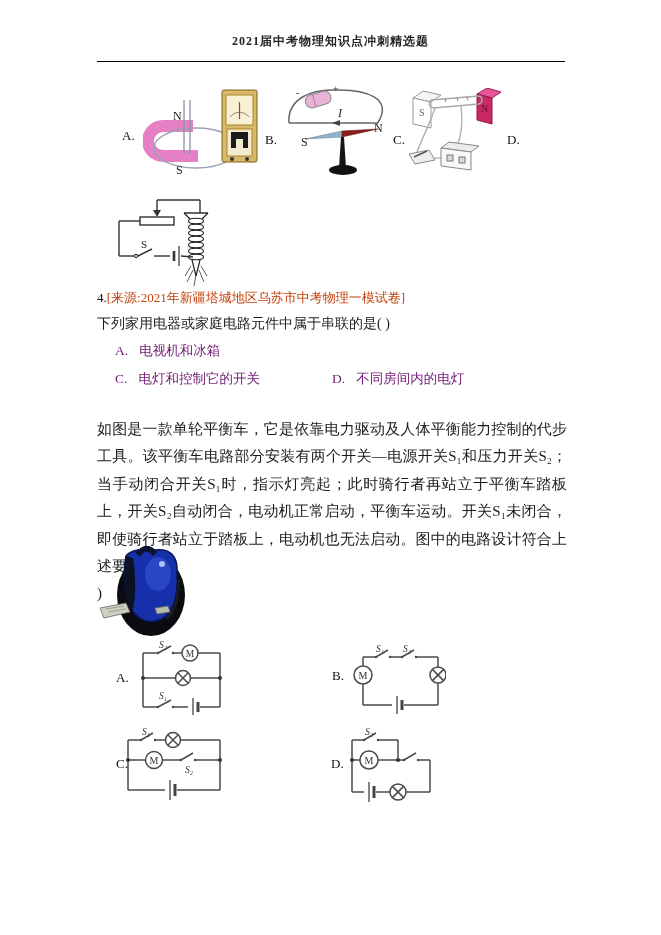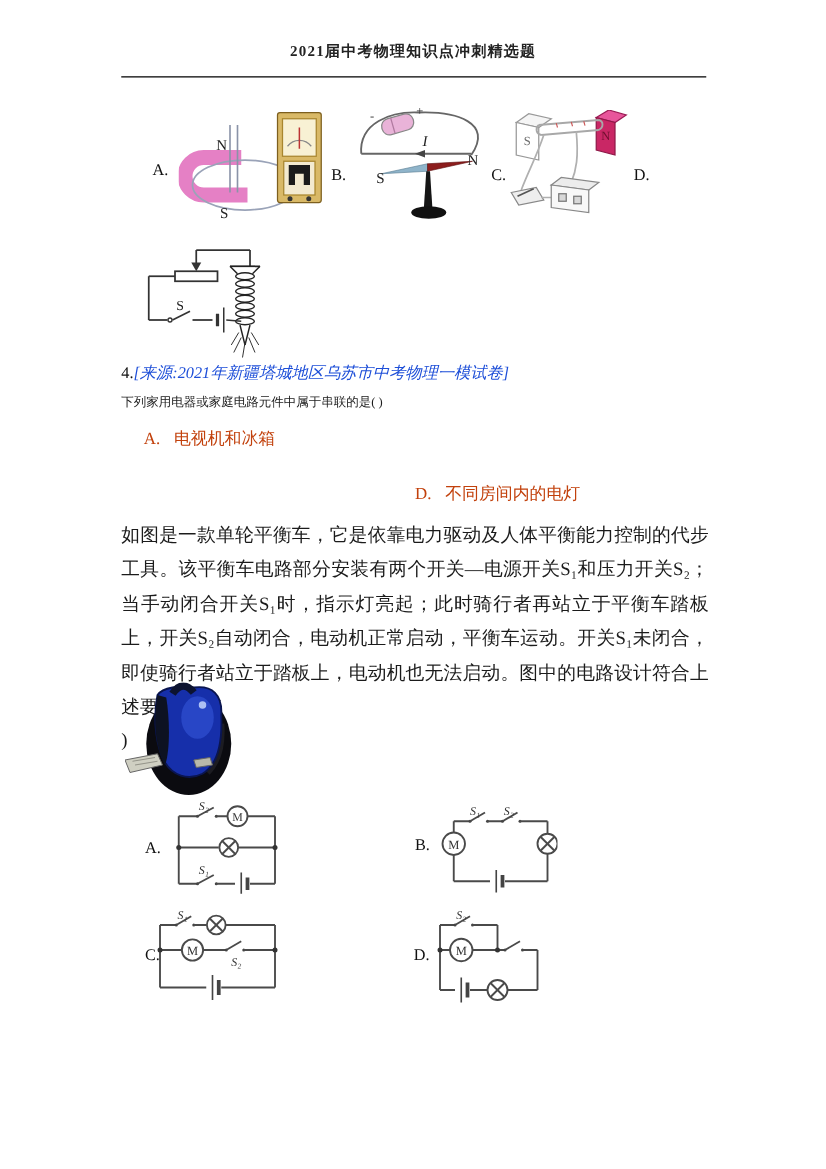--- a/index.html
+++ b/index.html
@@ -5,25 +5,25 @@
   html,body{margin:0;padding:0;background:#ffffff;}
   .page{position:relative;width:661px;height:890px;background:#fff;overflow:hidden;
         font-family:"Liberation Serif","DejaVu Serif",serif;color:#1c1c1c;}
   .abs{position:absolute;}
   .hdr{top:33px;left:0;width:661px;text-align:center;font-size:12px;font-weight:bold;
        color:#232323;letter-spacing:1px;}
   .rule{top:61px;left:97px;width:468px;border-top:1.6px solid #000;height:0;}
   .figrow{top:80px;left:97px;width:468px;height:120px;}
   .figlabel{font-size:13px;color:#111;}
   .srcline{font-size:13px;color:#111;white-space:nowrap;}
-  .srcline .src{color:#1d4ed8;font-style:italic;}
-  .stem{font-size:10px;color:#1b1b1b;}
+  .srcline .src{color:#c2410c;}
+  .stem{font-size:14px;color:#1b1b1b;}
   .para{top:416px;left:97px;width:470px;font-size:15px;line-height:27.4px;
         text-align:justify;white-space:pre-wrap;color:#1b1b1b;}
-  .opt{font-size:13.5px;color:#c2410c;white-space:nowrap;}
+  .opt{font-size:13.5px;color:#701a75;white-space:nowrap;}
   .opt .otxt{margin-left:11px;}
   .cktlabel{font-size:13px;color:#111;}
   svg{display:block;}
   svg text{font-family:"Liberation Serif","DejaVu Serif",serif;}
   .swlab{font-style:italic;}
   .wire{stroke:#4a4a4a;stroke-width:1.5;fill:none;}
   .wire2{stroke:#333;stroke-width:1.4;fill:none;}
   .comp{stroke:#4a4a4a;stroke-width:1.5;fill:#fff;}
 </style>
 </head>
@@ -146,21 +146,24 @@
   </svg>
 
   <div class="abs srcline" style="left:97px;top:289px">
     <span>4.</span><span class="src">[来源:2021年新疆塔城地区乌苏市中考物理一模试卷]</span>
   </div>
   <div class="abs stem" style="left:97px;top:315px">下列家用电器或家庭电路元件中属于串联的是(  )</div>
 
   <div class="abs opt" style="left:115px;top:342px">
     <span>A.</span><span class="otxt">电视机和冰箱</span>
   </div>
-  <div class="abs opt" style="left:332px;top:386px">
+  <div class="abs opt" style="left:115px;top:370px">
+    <span>C.</span><span class="otxt">电灯和控制它的开关</span>
+  </div>
+  <div class="abs opt" style="left:332px;top:370px">
     <span>D.</span><span class="otxt">不同房间内的电灯</span>
   </div>
 
   <div class="abs para">如图是一款单轮平衡车，它是依靠电力驱动及人体平衡能力控制的代步工具。该平衡车电路部分安装有两个开关—电源开关S₁和压力开关S₂；当手动闭合开关S₁时，指示灯亮起；此时骑行者再站立于平衡车踏板上，开关S₂自动闭合，电动机正常启动，平衡车运动。开关S₁未闭合，即使骑行者站立于踏板上，电动机也无法启动。图中的电路设计符合上述要求的是(
 )</div>
 
   <svg class="abs" style="left:100px;top:546px" width="115" height="95" viewBox="0 0 115 95">
     <ellipse cx="51" cy="49" rx="34" ry="41" fill="#0b0b10"></ellipse>
     <path d="M66,72 C75,63 78,48 77,33" stroke="#1c1c22" stroke-width="5" fill="none"></path>
     <path d="M26,10 C30,4 44,2 55,4 C70,2 78,10 77,26 C78,48 74,66 62,73 C50,79 38,74 32,64 C25,52 22,30 26,10 Z" fill="#162faa" stroke="#0a1550" stroke-width="1.5"></path>

